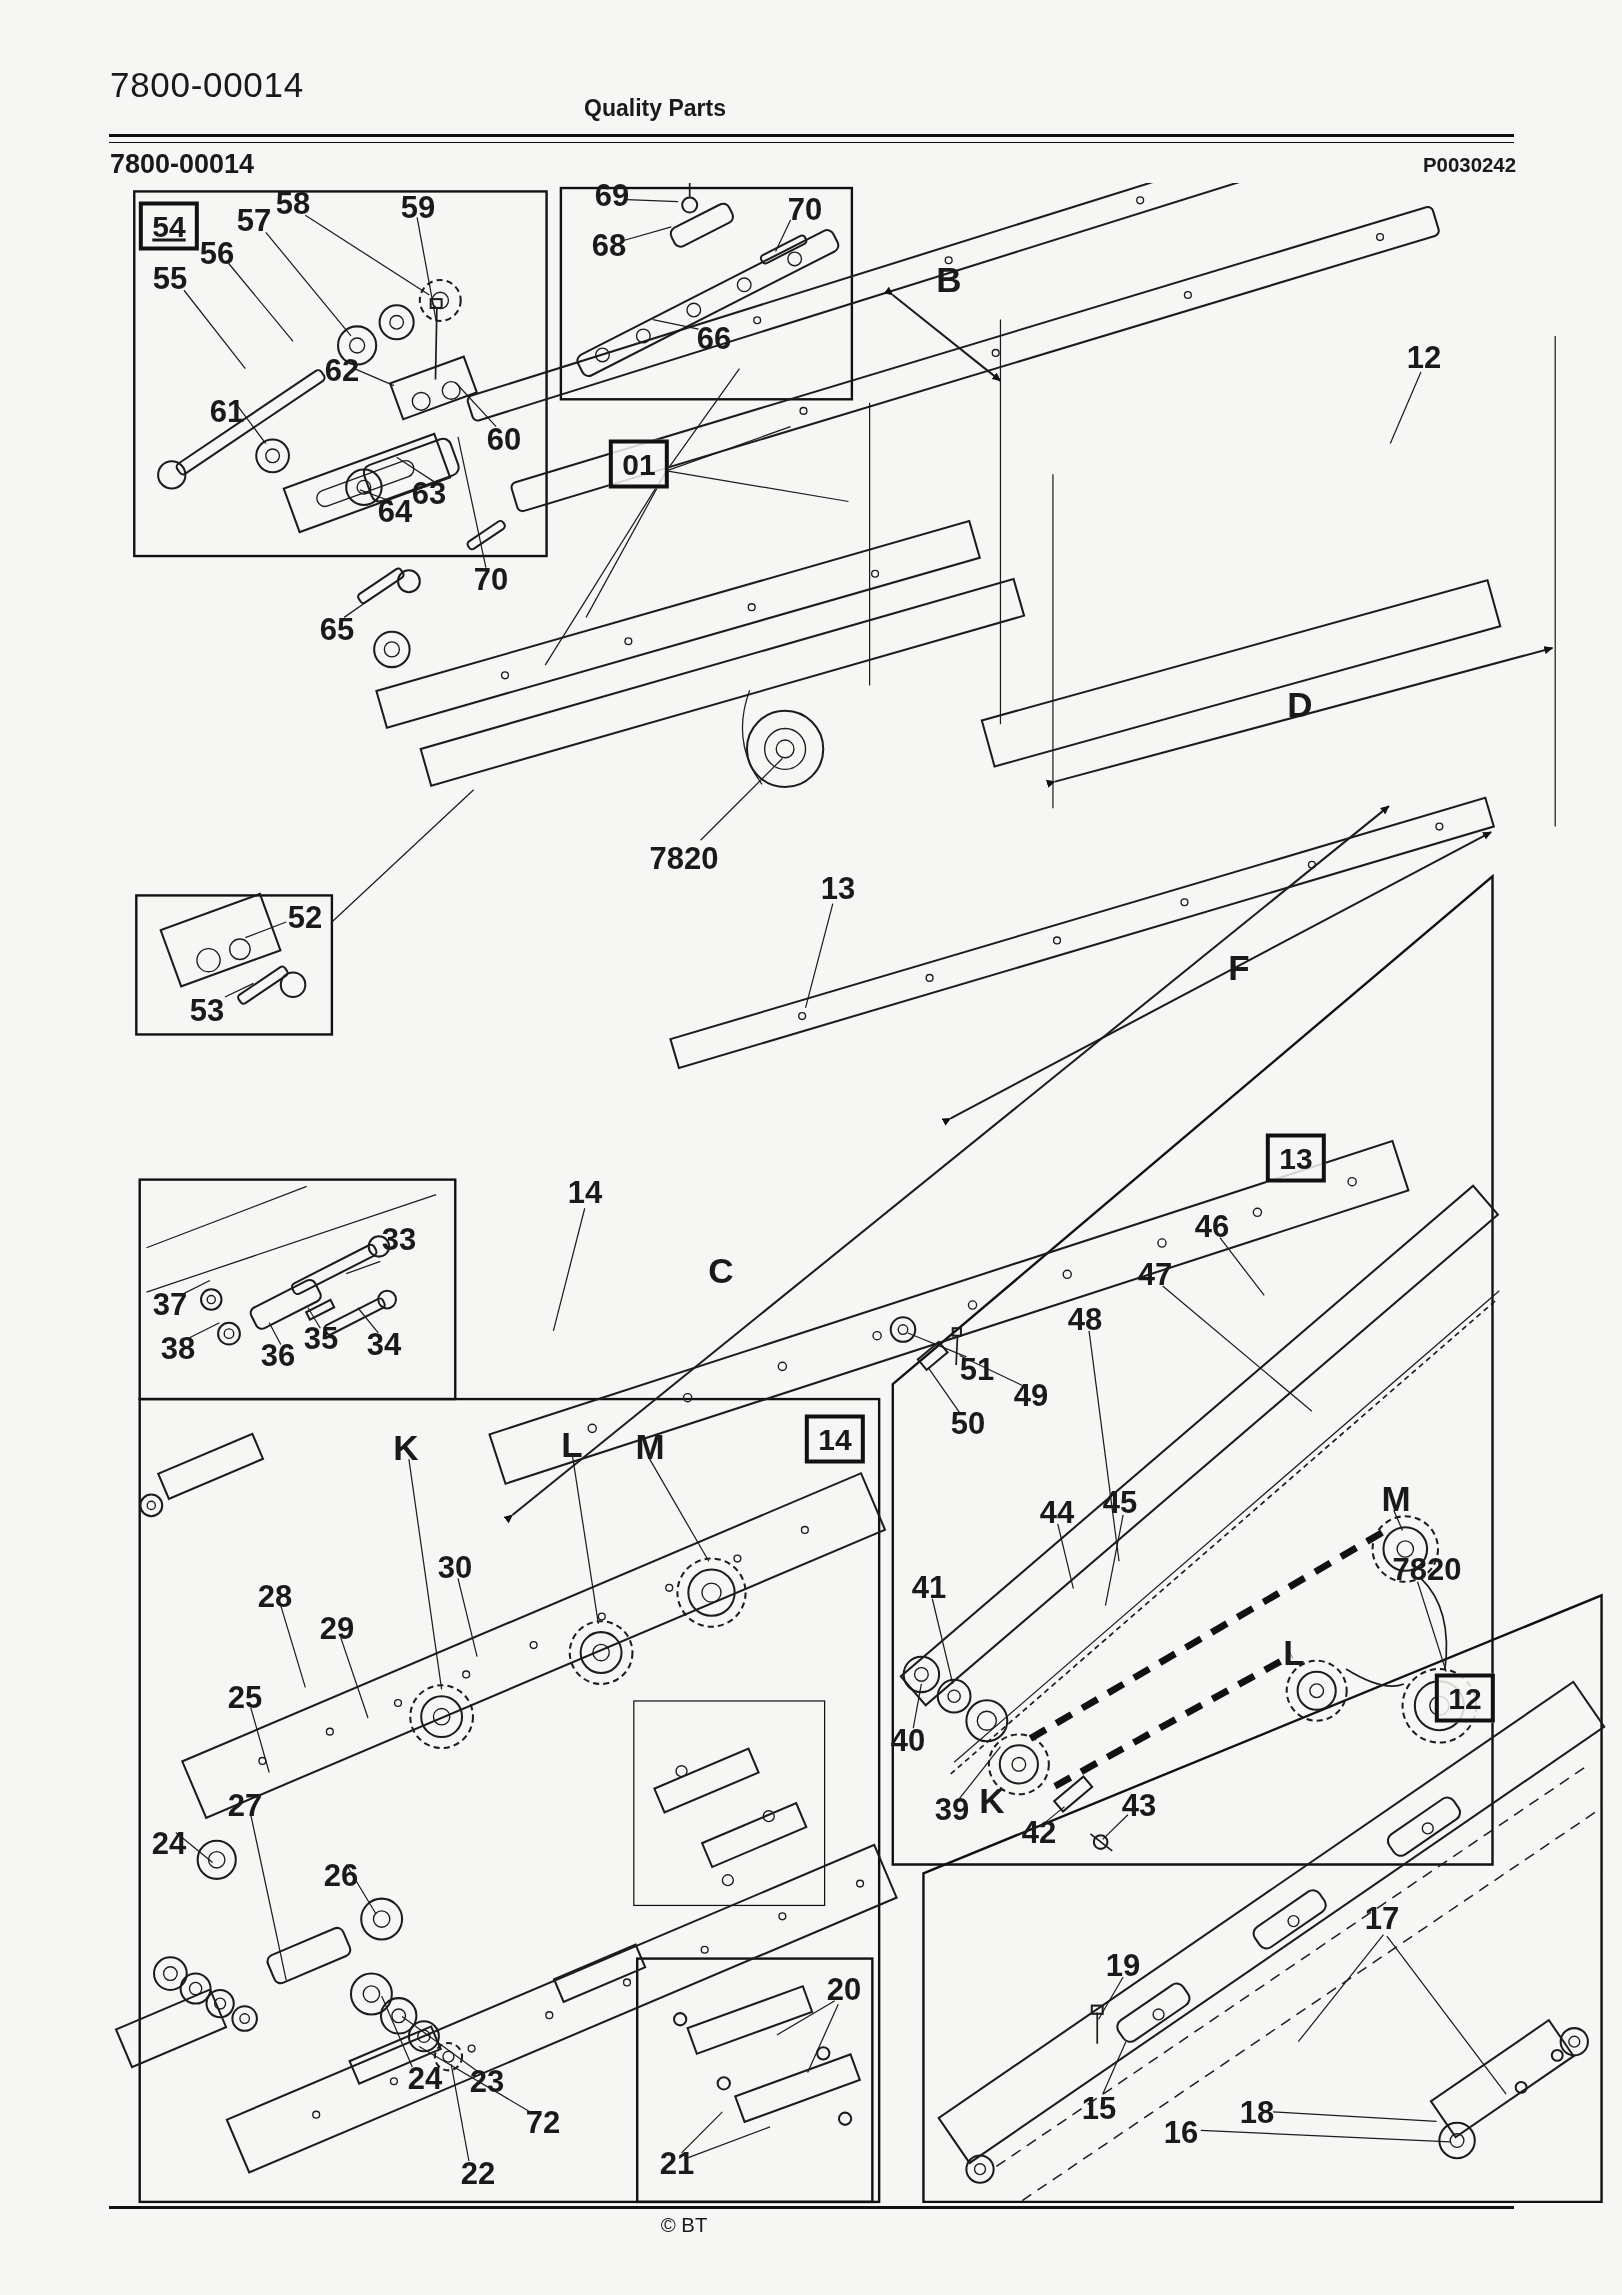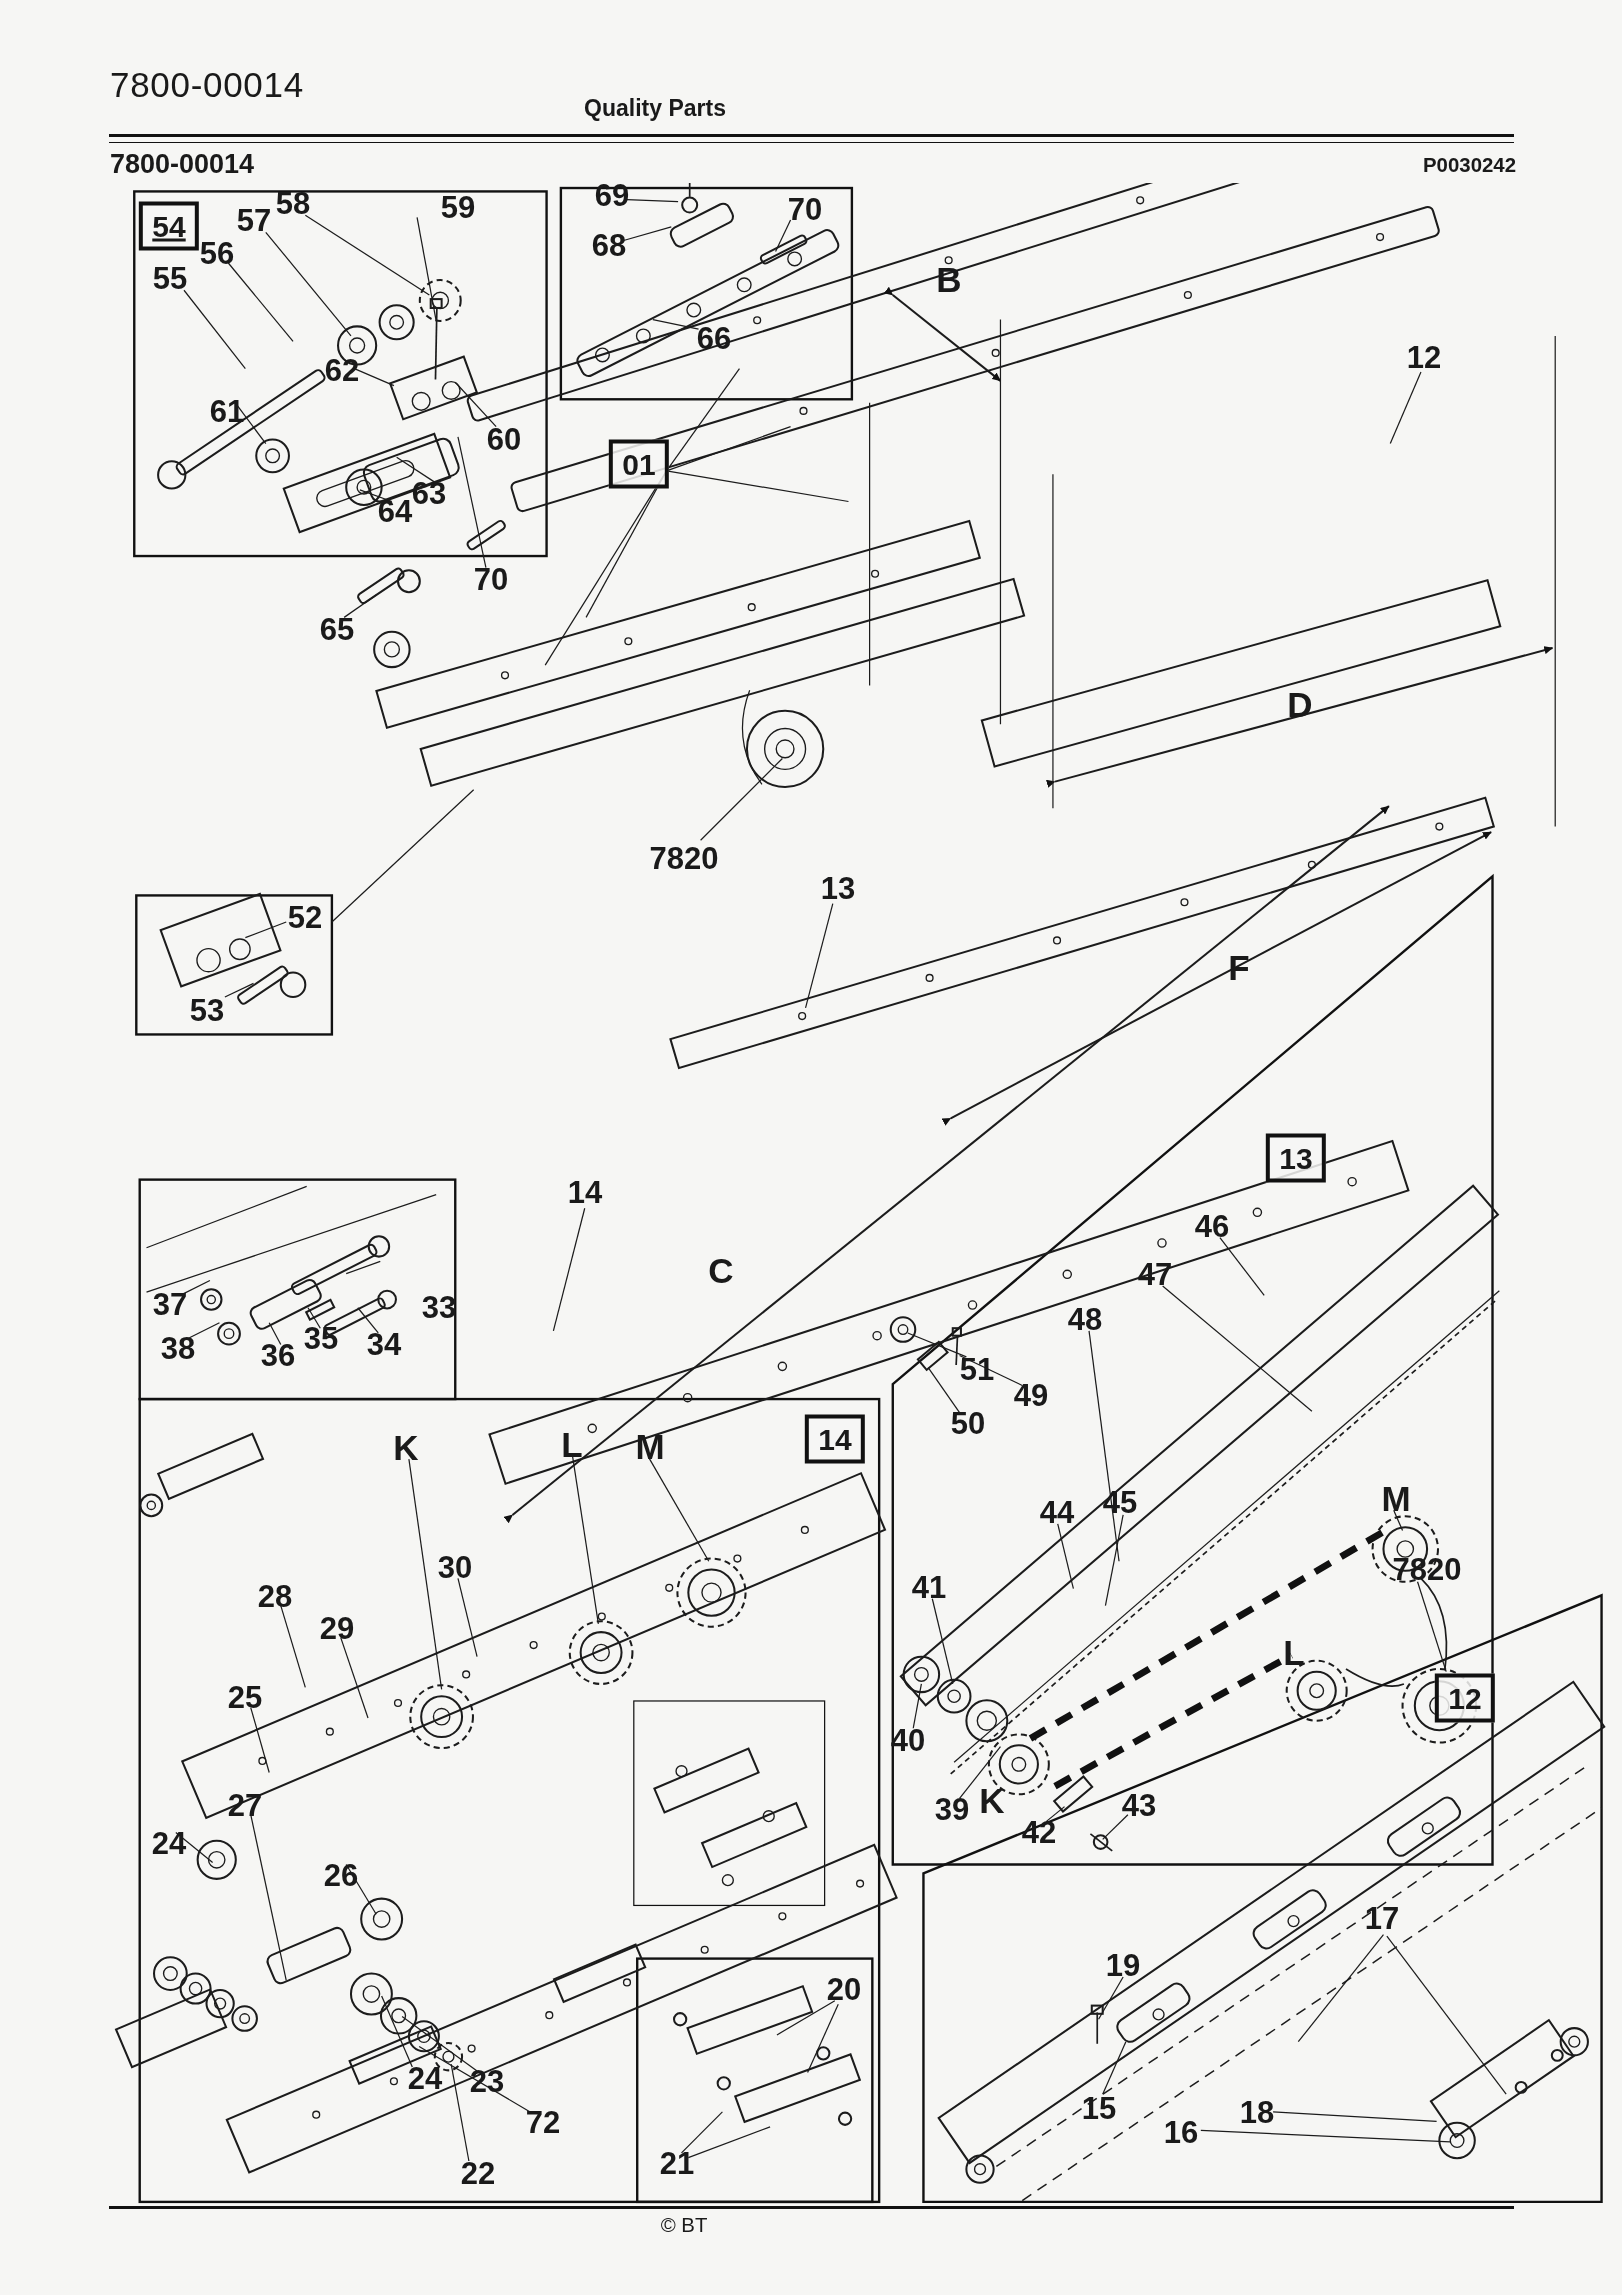--- a/index.html
+++ b/index.html
@@ -567,39 +567,39 @@
         <line class="ln thin" x1="1545" y1="695" x2="1545" y2="1185"></line>
         <line class="ln thin" x1="2282" y1="492" x2="2282" y2="1212"></line>
       </g>
     </svg>
 
     <div id="label-layer">
         <span class="lbl part" style="left: 170px; top: 95px;">55</span>
         <span class="lbl part" style="left: 217px; top: 70px;">56</span>
         <span class="lbl part" style="left: 254px; top: 37px;">57</span>
         <span class="lbl part" style="left: 293px; top: 20px;">58</span>
-        <span class="lbl part" style="left: 418px; top: 24px; margin-left: 40px;">59</span>
+        <span class="lbl part" style="left: 418px; top: 24px;">59</span>
         <span class="lbl part" style="left: 504px; top: 256px;">60</span>
         <span class="lbl part" style="left: 227px; top: 228px;">61</span>
         <span class="lbl part" style="left: 342px; top: 187px;">62</span>
         <span class="lbl part" style="left: 429px; top: 310px;">63</span>
         <span class="lbl part" style="left: 395px; top: 328px;">64</span>
         <span class="lbl part" style="left: 337px; top: 446px;">65</span>
         <span class="lbl part" style="left: 491px; top: 396px;">70</span>
         <span class="lbl part" style="left: 612px; top: 12.3px;">69</span>
         <span class="lbl part" style="left: 609px; top: 62px;">68</span>
         <span class="lbl part" style="left: 805px; top: 26px;">70</span>
         <span class="lbl part" style="left: 714px; top: 155px;">66</span>
         <span class="lbl part" style="left: 1424px; top: 174px;">12</span>
         <span class="lbl part" style="left: 684px; top: 675px;">7820</span>
         <span class="lbl part" style="left: 838px; top: 705px;">13</span>
         <span class="lbl part" style="left: 585px; top: 1009px;">14</span>
         <span class="lbl part" style="left: 305px; top: 734px;">52</span>
         <span class="lbl part" style="left: 207px; top: 827px;">53</span>
-        <span class="lbl part" style="left: 399px; top: 1124px; margin-left: 40px;">33</span>
+        <span class="lbl part" style="left: 399px; top: 1056px;">33</span>
         <span class="lbl part" style="left: 170px; top: 1121px;">37</span>
         <span class="lbl part" style="left: 178px; top: 1165px;">38</span>
         <span class="lbl part" style="left: 278px; top: 1172px;">36</span>
         <span class="lbl part" style="left: 321px; top: 1155px;">35</span>
         <span class="lbl part" style="left: 384px; top: 1161px;">34</span>
         <span class="lbl part" style="left: 455px; top: 1384px;">30</span>
         <span class="lbl part" style="left: 275px; top: 1413px;">28</span>
         <span class="lbl part" style="left: 337px; top: 1445px;">29</span>
         <span class="lbl part" style="left: 245px; top: 1514px;">25</span>
         <span class="lbl part" style="left: 245px; top: 1622px;">27</span>

